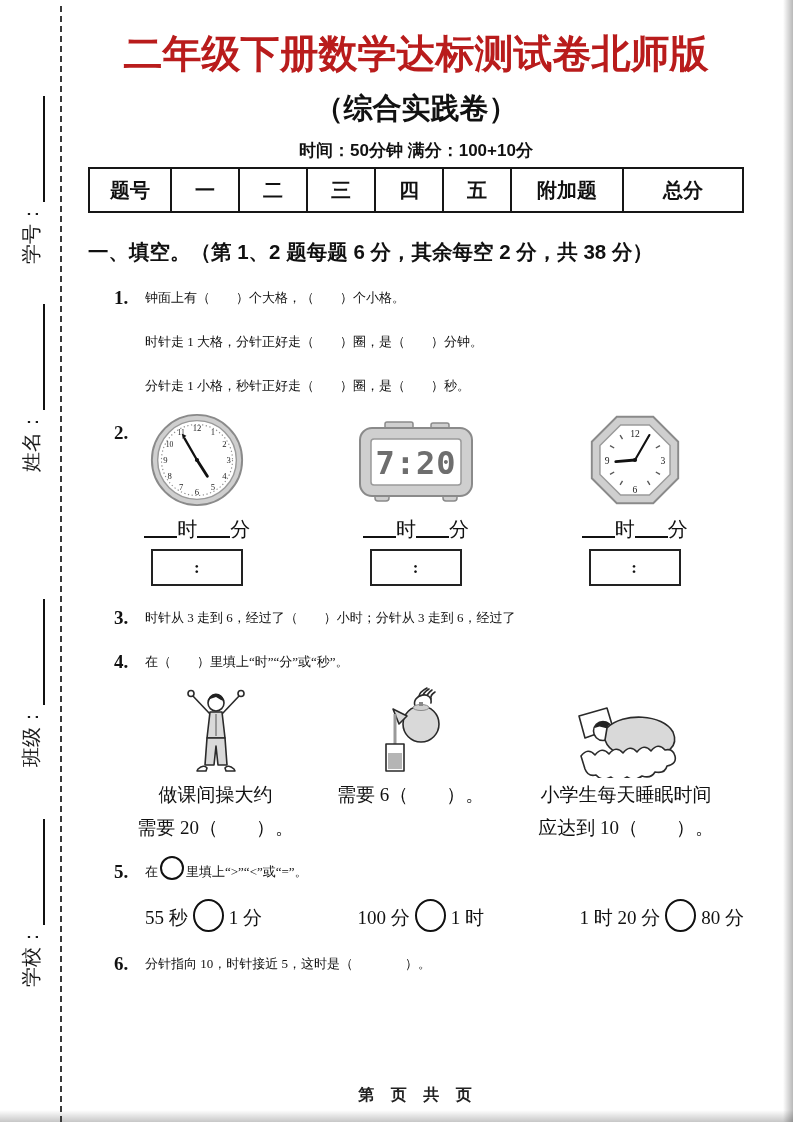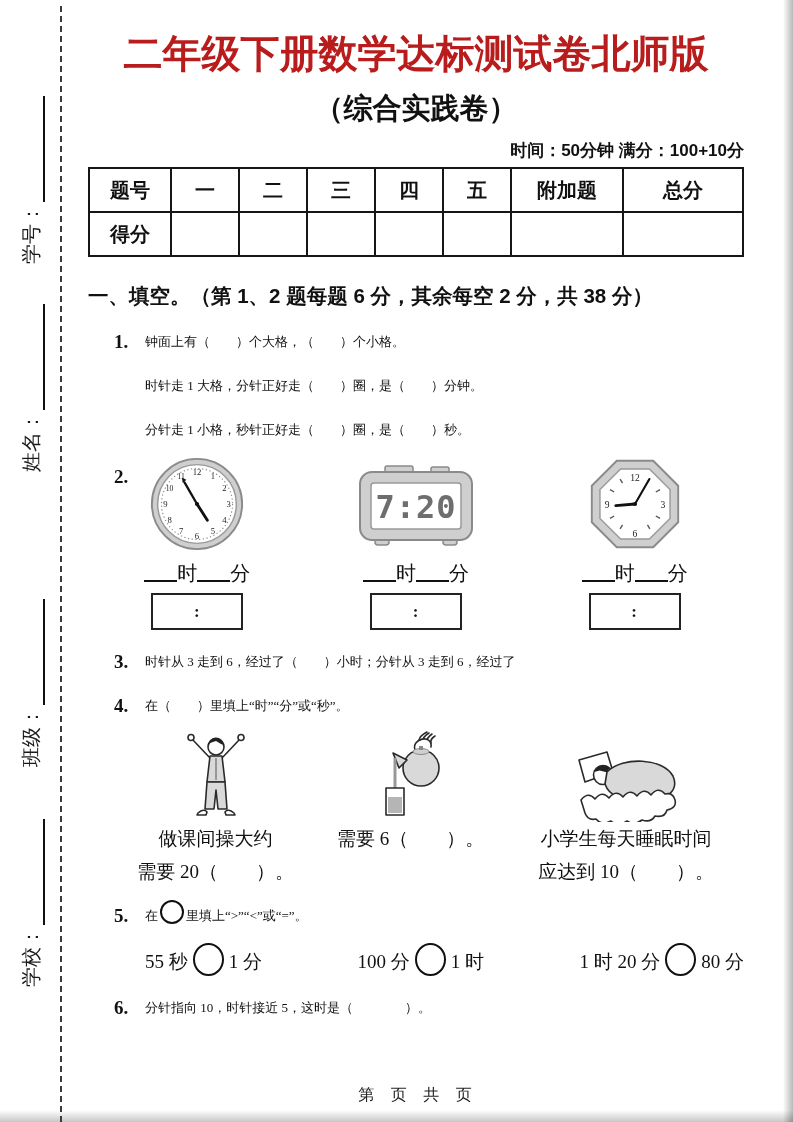--- a/index.html
+++ b/index.html
@@ -19,21 +19,21 @@
   .side-item{position:absolute;height:26px;width:190px;display:flex;align-items:flex-end;
     transform:rotate(-90deg);font-size:20px;color:#1a1a1a;white-space:nowrap;}
   .side-item .side-blank{flex:0 0 106px;border-bottom:2px solid #111;height:20px;margin-left:2px;}
 
   .main{position:absolute;left:88px;top:28px;width:656px;}
   .title{font-family:"Liberation Sans","DejaVu Sans",sans-serif;font-weight:700;
     font-size:39px;line-height:52px;text-align:center;color:#b91c1c;}
   .subtitle{font-family:"Liberation Sans","DejaVu Sans",sans-serif;font-weight:700;
     font-size:29px;line-height:38px;text-align:center;margin-top:9px;}
   .meta{font-family:"Liberation Sans","DejaVu Sans",sans-serif;font-weight:600;
-    font-size:17px;text-align:right;margin-top:13px;line-height:22px;}
+    font-size:17px;text-align:center;margin-top:13px;line-height:22px;}
 
   table.score{border-collapse:collapse;width:100%;margin-top:5px;table-layout:fixed;}
   table.score td{border:2px solid #161616;height:36px;text-align:center;
     font-family:"Liberation Sans","DejaVu Sans",sans-serif;font-size:20px;font-weight:700;padding:3px;}
 
   .sec-heading{font-family:"Liberation Sans","DejaVu Sans",sans-serif;font-weight:700;
     font-size:20.5px;margin-top:25px;line-height:28px;}
 
   .qblock{position:relative;margin-top:0;}
   .qno{position:absolute;left:26px;top:0;font-weight:700;font-size:19px;line-height:44px;}
@@ -60,21 +60,21 @@
 
   
   .q5-items{display:flex;justify-content:space-between;padding-left:57px;
     font-size:19px;line-height:48px;white-space:nowrap;}
   .circ{display:inline-block;width:27px;height:29px;border:2px solid #111;border-radius:50%;
     vertical-align:-8px;margin:0 5px;}
   .circ-sm{display:inline-block;width:20px;height:20px;border:2px solid #111;border-radius:50%;
     vertical-align:-4px;margin:0 2px;}
 
   .footer{position:absolute;left:90px;width:656px;bottom:16px;text-align:center;
-    font-family:"Liberation Sans","DejaVu Sans",sans-serif;font-size:16px;letter-spacing:6px;color:#222;}
+    font-family:"Liberation Sans","DejaVu Sans",sans-serif;font-size:16px;letter-spacing:6px;color:#222;font-weight:bold;}
 
   svg text.cnum{font-family:"Liberation Serif",serif;fill:#222;}
   svg .hand{stroke:#111;stroke-linecap:round;fill:none;}
   svg .frame{fill:#cfcfcf;stroke:#8a8a8a;}
   svg .face{fill:#fff;stroke:#9a9a9a;}
   svg .sketch{stroke:#2a2a2a;stroke-width:1.6;fill:#fff;stroke-linejoin:round;stroke-linecap:round;}
   svg .sketch-fill{stroke:#2a2a2a;stroke-width:1.6;fill:#d9d9d9;stroke-linejoin:round;}
 </style>
 </head>
 <body>
@@ -122,30 +122,20 @@
       <tbody>
           <tr>
         <td>题号</td>
         <td>一</td>
         <td>二</td>
         <td>三</td>
         <td>四</td>
         <td>五</td>
         <td>附加题</td>
         <td>总分</td>
-      </tr>
-      <tr>
-        <td>得分</td>
-        <td></td>
-        <td></td>
-        <td></td>
-        <td></td>
-        <td></td>
-        <td></td>
-        <td></td>
       </tr>
     </tbody>
       </table>
 
     <div class="sec-heading">一、填空。（第 1、2 题每题 6 分，其余每空 2 分，共 38 分）</div>
 
     <div class="qblock" style="margin-top:10px;">
       <span class="qno">1.</span>
       <div class="qline">钟面上有（　　）个大格，（　　）个小格。</div>
       <div class="qline">时针走 1 大格，分针正好走（　　）圈，是（　　）分钟。</div>

